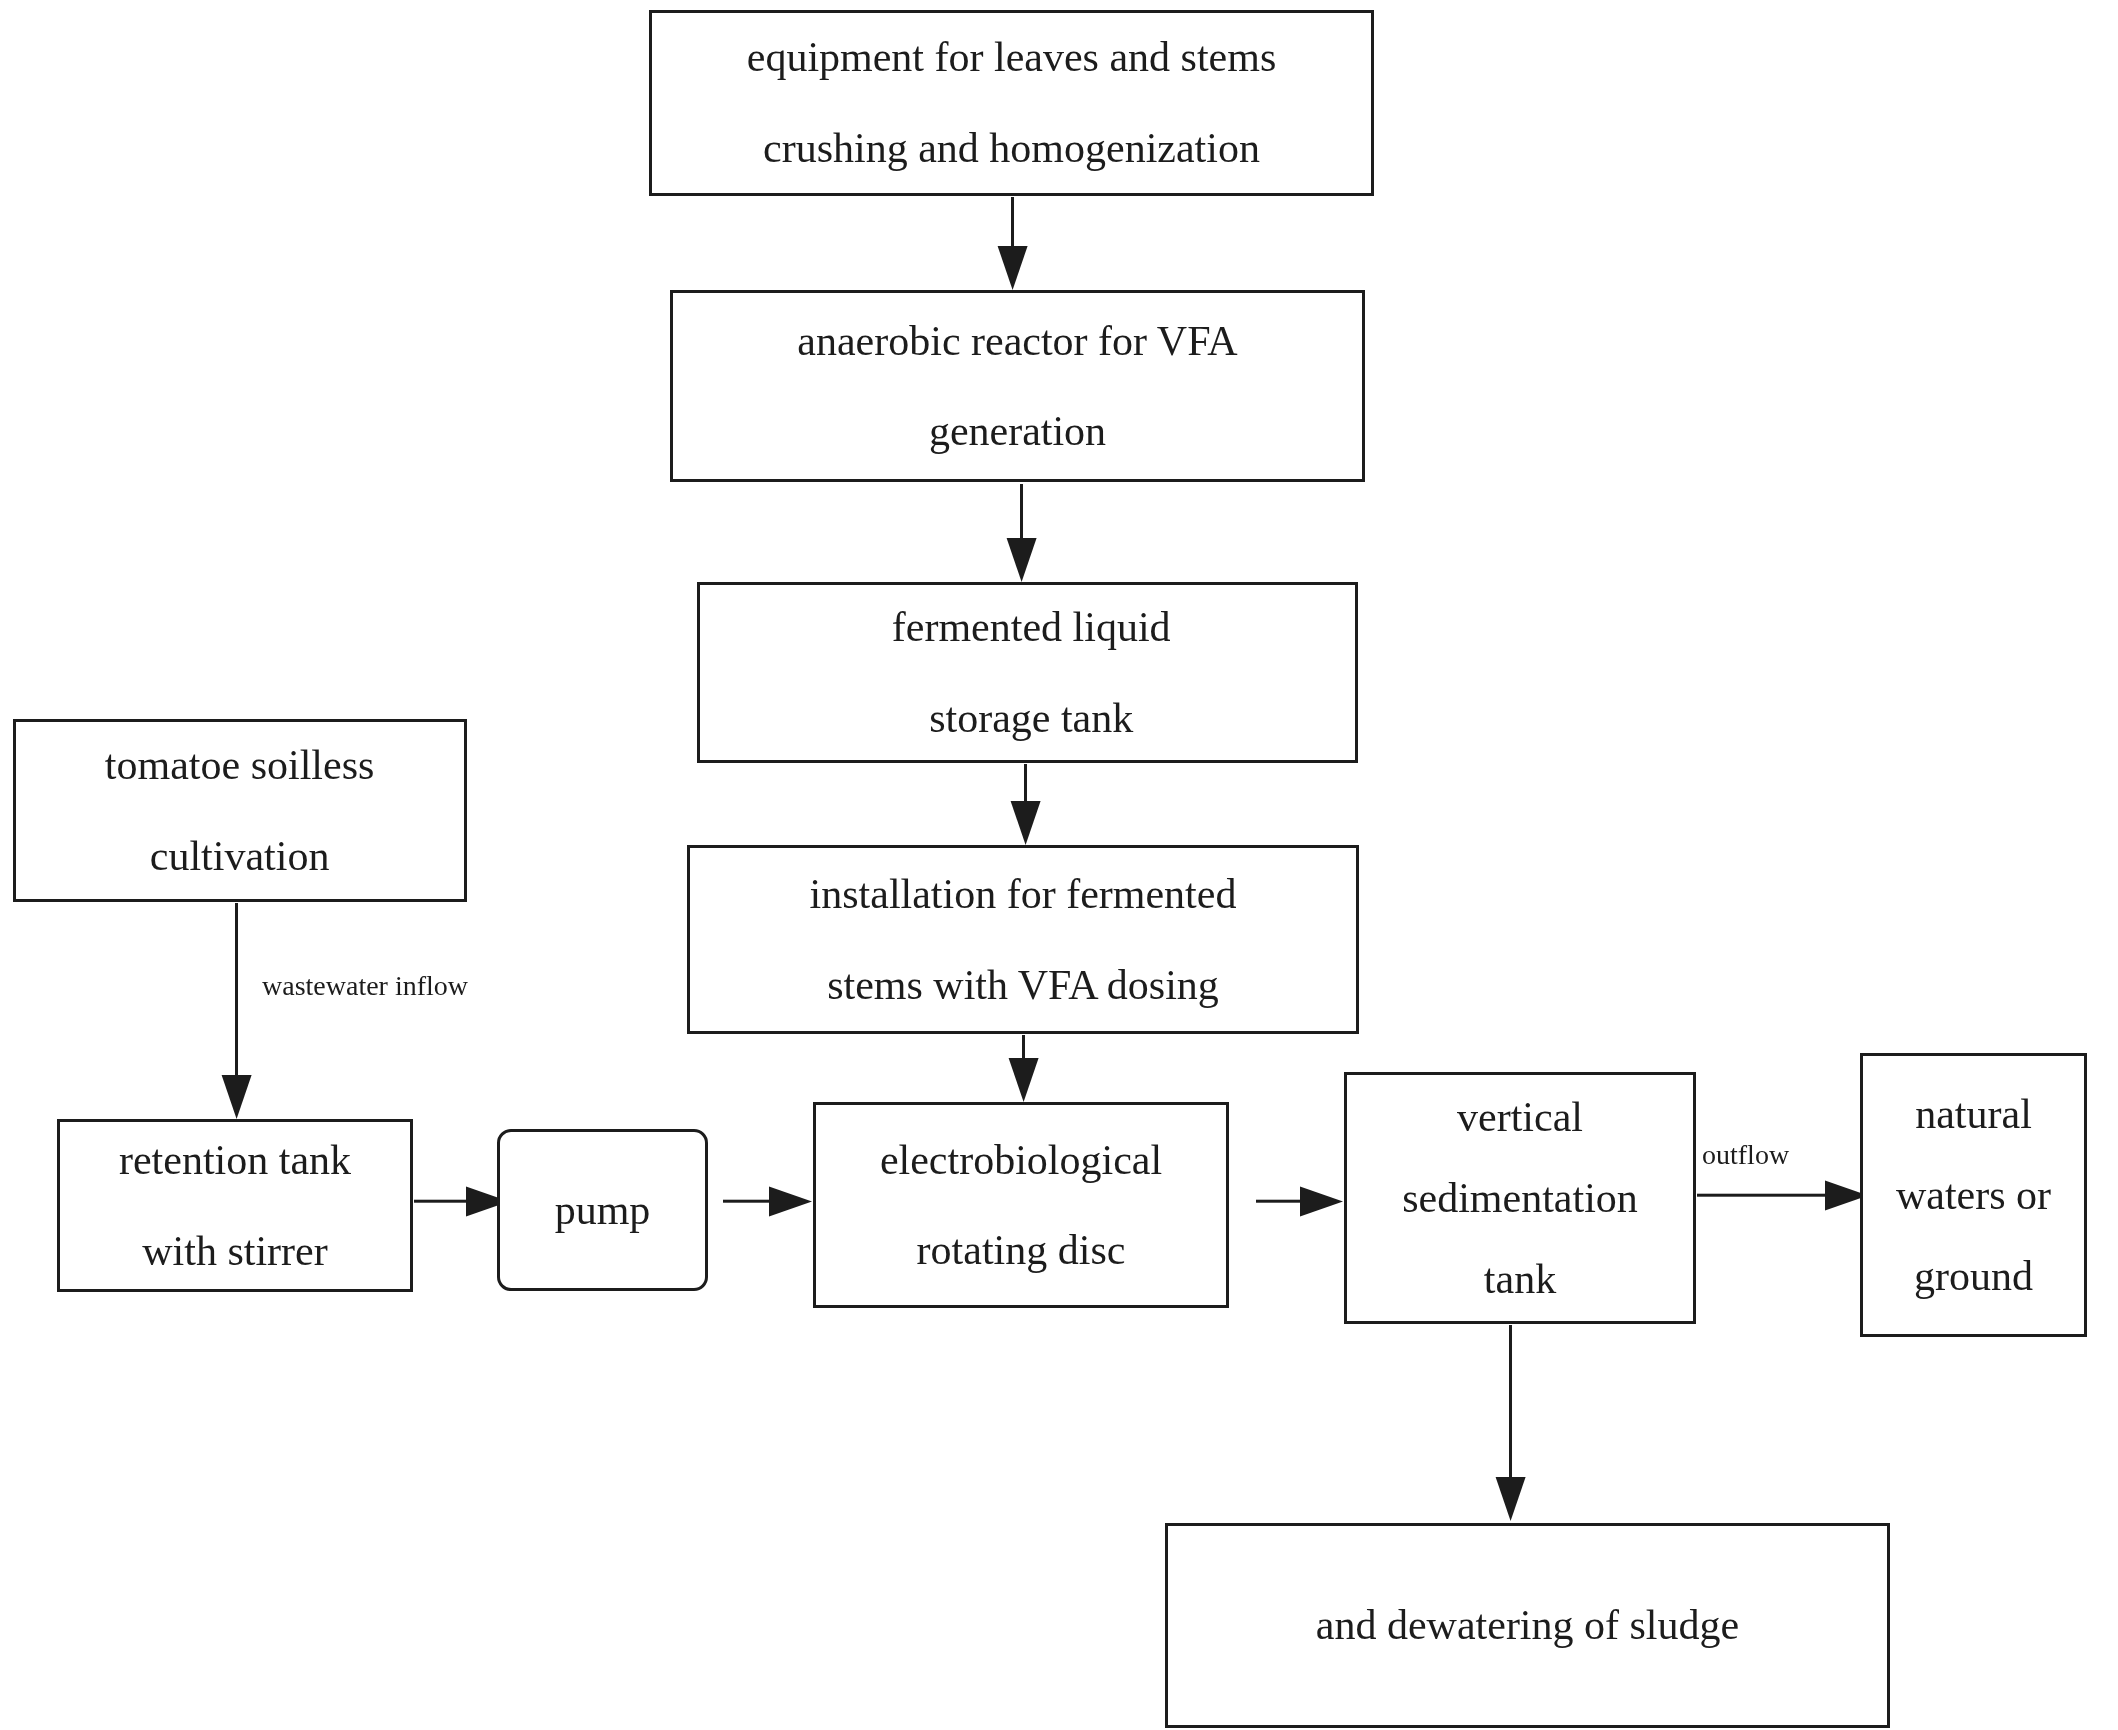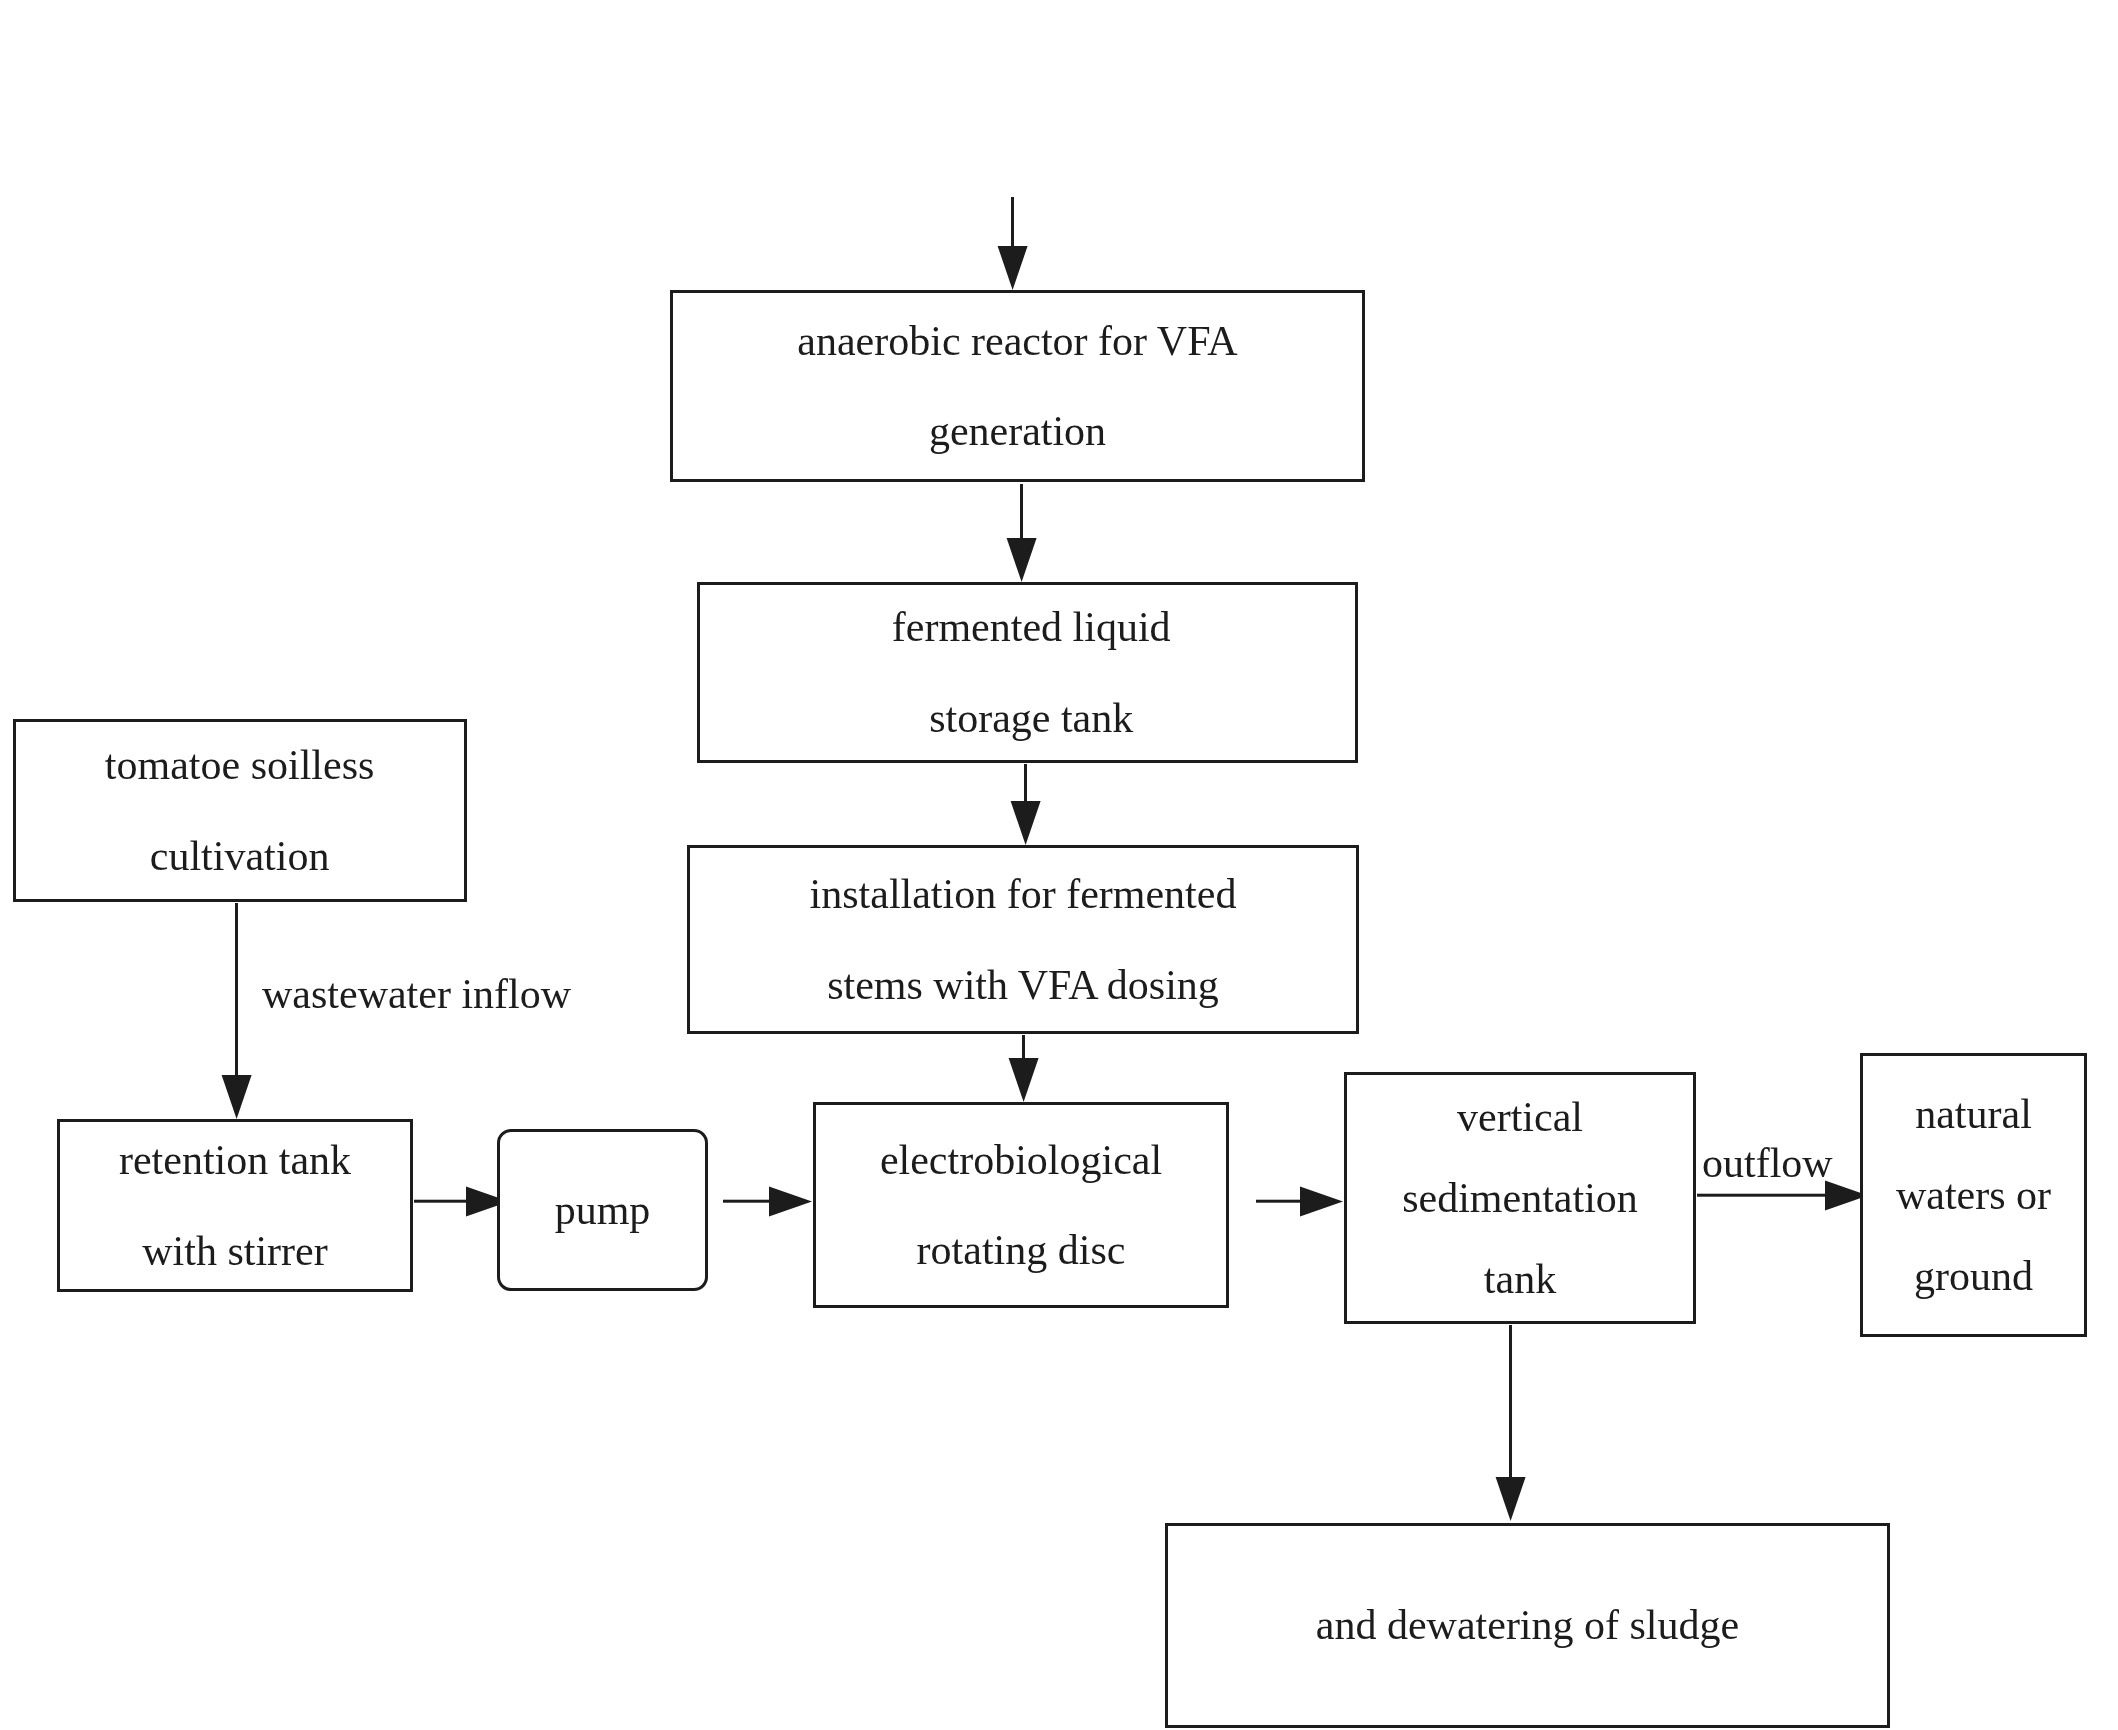--- a/index.html
+++ b/index.html
@@ -31,21 +31,21 @@
     justify-content: center;
     gap: 44px;
     text-align: center;
     font-size: 42px;
     line-height: 1.1;
     padding: 6.3px 12.6px;
   }
   .box.tight { gap: 35px; }
   .edge-label {
     position: absolute;
-    font-size: 42px;
+    font-size: 28px;
     line-height: 1.1;
     white-space: nowrap;
   }
   
   .arrow-v {
     position: absolute;
     width: 33px;
     transform: translateX(-16.4px);
   }
   .arrow-v::before {
@@ -95,20 +95,24 @@
     border-top: 15px solid transparent;
     border-bottom: 15px solid transparent;
     border-left: 43px solid var(--ink);
   }
 </style>
 </head>
 <body>
 
 <div class="diagram">
 
+  <div class="box" style="left:649px; top:9.5px; width:725px; height:186px;">
+    <div>equipment for leaves and stems</div>
+    <div>crushing and homogenization</div>
+  </div>
 
   <div class="arrow-v" style="left:1012px; top:197px; height:93px;"></div>
 
   <div class="box" style="left:670px; top:290px; width:695px; height:192px;">
     <div>anaerobic reactor for VFA</div>
     <div>generation</div>
   </div>
 
   <div class="arrow-v" style="left:1021px; top:484px; height:98px;"></div>
 

